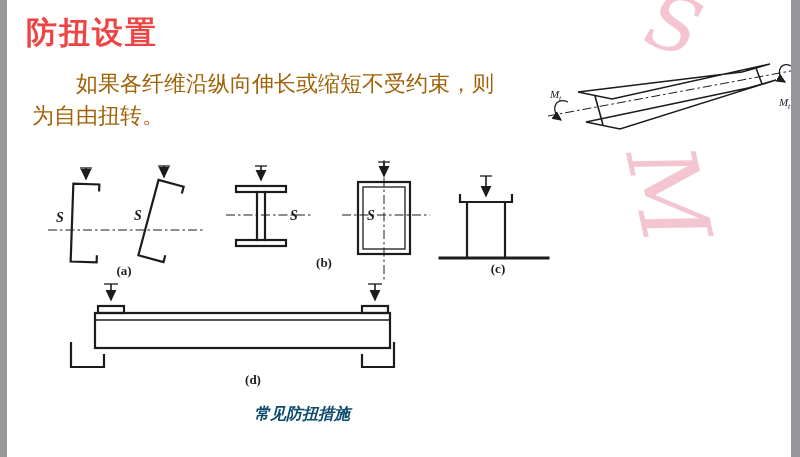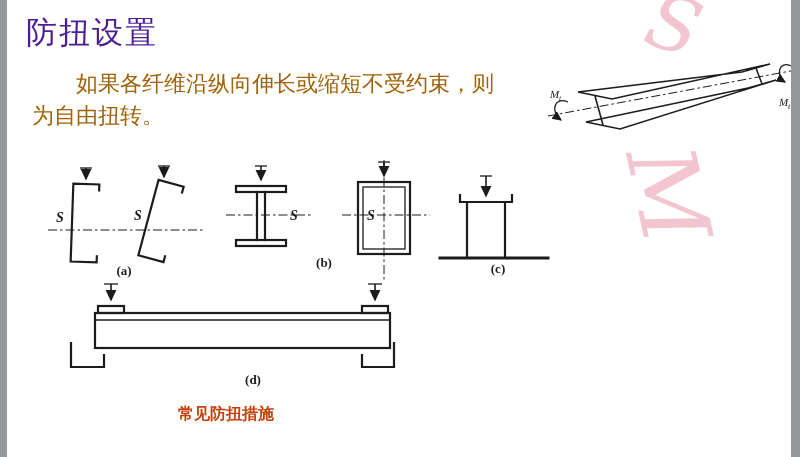--- a/index.html
+++ b/index.html
@@ -2,25 +2,25 @@
 <html style="--ink: #1c1c1c; --sidebar-gray: #95979a; --watermark-pink: #eba3b5;"><head>
 <meta charset="utf-8">
 <style>
   html,body{margin:0;padding:0;background:#ffffff;}
   .stage{position:relative;width:800px;height:457px;background:#ffffff;overflow:hidden;
          font-family:"Liberation Serif","DejaVu Serif",serif;color:var(--ink,#1c1c1c);}
   .sidebar{position:absolute;top:0;height:457px;background:var(--sidebar-gray,#95979a);z-index:9;}
   .sidebar.left{left:0;width:7px;}
   .sidebar.right{right:0;width:9px;}
   .title{position:absolute;left:26px;top:12px;font-family:"Liberation Sans","DejaVu Sans",sans-serif;
-         font-weight:normal;font-size:31px;letter-spacing:2px;color:#4c1d95;}
+         font-weight:bold;font-size:31px;letter-spacing:2px;color:#ef4444;}
   .body-text{position:absolute;left:32px;top:68px;width:470px;font-size:22px;line-height:1.45;
              color:#a16207;text-indent:2em;}
-  .caption{position:absolute;left:178px;top:404px;width:172px;text-align:left;
-           font-family:"Liberation Sans","DejaVu Sans",sans-serif;font-weight:bold;font-size:16px;color:#c2410c;}
+  .caption{position:absolute;left:178px;top:404px;width:172px;text-align:right;
+           font-family:"Liberation Sans","DejaVu Sans",sans-serif;font-weight:bold;font-size:16px;color:#0c4a6e;font-style:italic;}
   .fig{position:absolute;color:var(--ink,#1c1c1c);}
   .fig-main{left:40px;top:158px;width:520px;height:255px;}
   .fig-beam{left:548px;top:52px;width:248px;height:92px;}
   .wm{position:absolute;color:var(--watermark-pink,#eba3b5);opacity:.62;font-style:italic;
       font-family:"DejaVu Serif","Liberation Serif",serif;pointer-events:none;z-index:8;}
   .wm-s{left:648px;top:-20px;font-size:76px;transform:rotate(18deg);}
   .wm-m{left:620px;top:140px;font-size:94px;transform:rotate(78deg);}
   
   .sec{fill:none;stroke:currentColor;stroke-width:2.2;stroke-linecap:square;}
   .sec2{fill:none;stroke:currentColor;stroke-width:1.6;}

